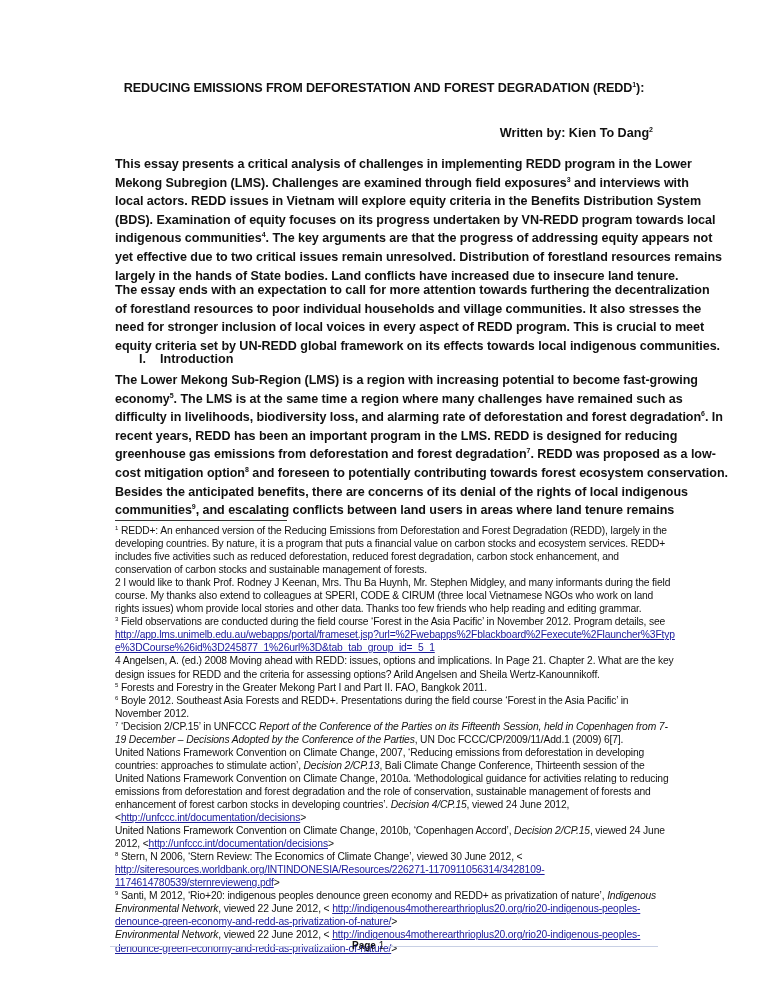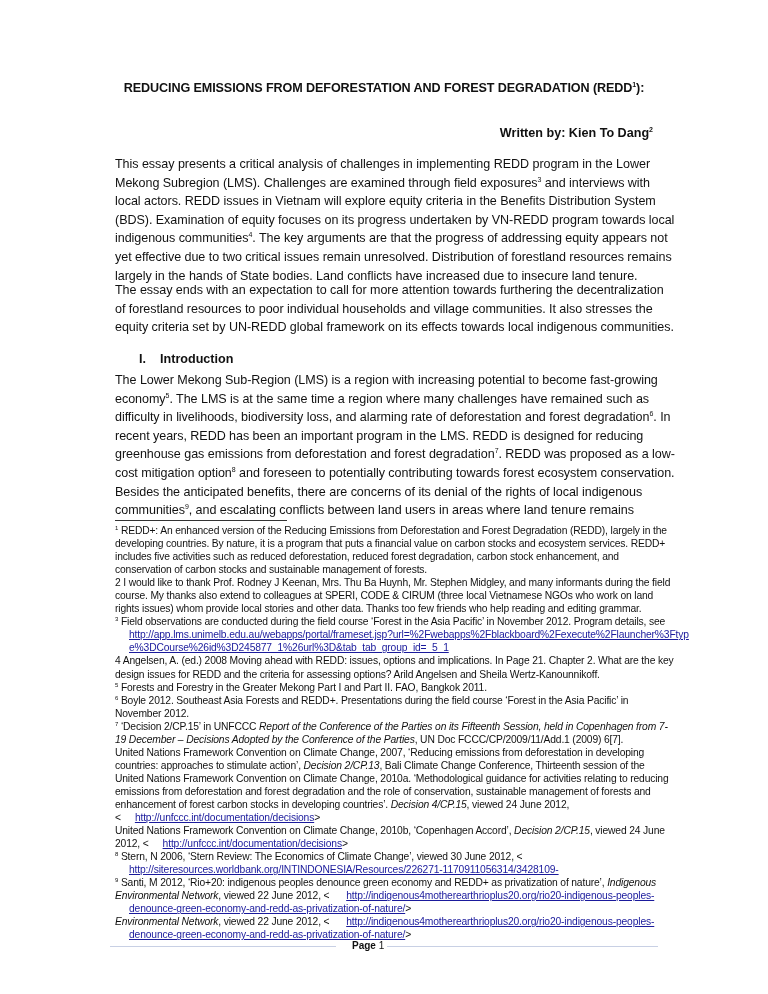--- a/index.html
+++ b/index.html
@@ -1,34 +1,34 @@
 <!DOCTYPE html>
 <html><head>
 <meta charset="utf-8">
 <style>
   html, body { margin: 0; padding: 0; background: #ffffff; }
   body { width: 768px; height: 994px; position: relative; overflow: hidden; color: #111; font-family: "Liberation Sans", sans-serif; }
   .page { position: absolute; left: 0; top: 0; width: 768px; height: 994px; background: #fff; }
   .title { position: absolute; left: 100px; width: 568px; top: 80px; text-align: center; font-weight: bold; font-size: 12.6px; line-height: 17px; letter-spacing: -0.1px; }
   .title sup, .author sup { font-size: 7px; vertical-align: 5px; line-height: 0; }
   .author { position: absolute; right: 115px; top: 126px; font-weight: bold; font-size: 12.6px; }
-  .para { position: absolute; left: 115px; width: 540px; font-size: 12.55px; line-height: 18.6px; letter-spacing: -0.05px; }
+  .para { position: absolute; left: 115px; width: 540px; font-size: 12.55px; line-height: 18.6px; letter-spacing: -0.05px; font-weight: bold; }
   .para sup { font-size: 7px; vertical-align: 5px; line-height: 0; }
   .line { display: block; white-space: nowrap; }
   .p1 { top: 155px; }
   .p2 { top: 281px; }
   .p3 { top: 371px; }
   .heading { position: absolute; left: 139px; top: 352px; font-weight: bold; font-size: 12.6px; }
   .heading .num { display: inline-block; width: 21px; }
   .fn-rule { position: absolute; left: 115px; top: 520px; width: 172px; height: 0; border-top: 1px solid #333; }
   .footnotes { position: absolute; left: 115px; top: 524px; width: 545px; font-size: 10.3px; line-height: 13.05px; letter-spacing: -0.15px; }
   .footnotes .line { display: block; white-space: nowrap; }
   .footnotes sup { font-size: 6px; vertical-align: 4px; line-height: 0; }
   .footnotes i { font-style: italic; text-align: right; }
-  .footnotes a { color: #1a1a9c; text-decoration: underline; margin-left: 14px; }
+  .footnotes a { color: #1a1a9c; text-decoration: underline; }
   .footer { position: absolute; left: 110px; top: 934px; width: 548px; height: 12px; margin-top: 6px; }
   .footer .rule-l { position: absolute; left: 0; top: 6px; width: 226px; border-top: 1px solid #c8d0e4; }
   .footer .rule-r { position: absolute; left: 277px; top: 6px; width: 271px; border-top: 1px solid #c8d0e4; }
   .footer .pg { position: absolute; left: 242px; top: 0; font-size: 10px; font-weight: bold; }
   .footer .pg .n { font-weight: normal; }
 </style>
 </head>
 <body>
 
 <div class="page">
@@ -45,20 +45,21 @@
       <span class="line"><span>local actors. REDD issues in Vietnam will explore equity criteria in the Benefits Distribution System</span></span>
       <span class="line"><span>(BDS). Examination of equity focuses on its progress undertaken by VN-REDD program towards local</span></span>
       <span class="line"><span>indigenous communities</span><sup>4</sup><span>. The key arguments are that the progress of addressing equity appears not</span></span>
       <span class="line"><span>yet effective due to two critical issues remain unresolved. Distribution of forestland resources remains</span></span>
       <span class="line"><span>largely in the hands of State bodies. Land conflicts have increased due to insecure land tenure.</span></span>
     </div>
 
   <div class="para p2">
     <span class="line">The essay ends with an expectation to call for more attention towards furthering the decentralization</span>
     <span class="line">of forestland resources to poor individual households and village communities. It also stresses the</span>
+    <span class="line">need for stronger inclusion of local voices in every aspect of REDD program. This is crucial to meet</span>
     <span class="line">equity criteria set by UN-REDD global framework on its effects towards local indigenous communities.</span>
   </div>
 
   <div class="heading">
     <span class="num">I.</span><span>Introduction</span>
   </div>
 
   <div class="para p3" id="intro">
       <span class="line"><span>The Lower Mekong Sub-Region (LMS) is a region with increasing potential to become fast-growing</span></span>
       <span class="line"><span>economy</span><sup>5</sup><span>. The LMS is at the same time a region where many challenges have remained such as</span></span>
@@ -100,20 +101,21 @@
     <span class="line"><span>countries: approaches to stimulate action’, </span><i>Decision 2/CP.13</i><span>, Bali Climate Change Conference, Thirteenth session of the</span></span>
     <span class="line">United Nations Framework Convention on Climate Change, 2010a. ‘Methodological guidance for activities relating to reducing</span>
     <span class="line">emissions from deforestation and forest degradation and the role of conservation, sustainable management of forests and</span>
     <span class="line"><span>enhancement of forest carbon stocks in developing countries’. </span><i>Decision 4/CP.15</i><span>, viewed 24 June 2012,</span></span>
     <span class="line"><span>&lt;</span><a>http://unfccc.int/documentation/decisions</a><span>&gt;</span></span>
     <span class="line"><span>United Nations Framework Convention on Climate Change, 2010b, ‘Copenhagen Accord’, </span><i>Decision 2/CP.15</i><span>, viewed 24 June</span></span>
     <span class="line"><span>2012, &lt;</span><a>http://unfccc.int/documentation/decisions</a><span>&gt;</span></span>
 
     <span class="line"><sup>8</sup><span> Stern, N 2006, ‘Stern Review: The Economics of Climate Change’, viewed 30 June 2012, &lt;</span></span>
     <span class="line"><a>http://siteresources.worldbank.org/INTINDONESIA/Resources/226271-1170911056314/3428109-</a></span>
+    <span class="line"><a>1174614780539/sternrevieweng.pdf</a><span>&gt;</span></span>
 
     <span class="line"><sup>9</sup><span> Santi, M 2012, ‘Rio+20: indigenous peoples denounce green economy and REDD+ as privatization of nature’, </span><i>Indigenous</i></span>
     <span class="line"><i>Environmental Network</i><span>, viewed 22 June 2012, &lt; </span><a>http://indigenous4motherearthrioplus20.org/rio20-indigenous-peoples-</a></span>
     <span class="line"><a>denounce-green-economy-and-redd-as-privatization-of-nature/</a><span>&gt;</span></span>
     <span class="line"><i>Environmental Network</i><span>, viewed 22 June 2012, &lt; </span><a>http://indigenous4motherearthrioplus20.org/rio20-indigenous-peoples-</a></span>
     <span class="line"><a>denounce-green-economy-and-redd-as-privatization-of-nature/</a><span>&gt;</span></span>
   </div>
 
   <div class="footer">
     <div class="rule-l"></div>

